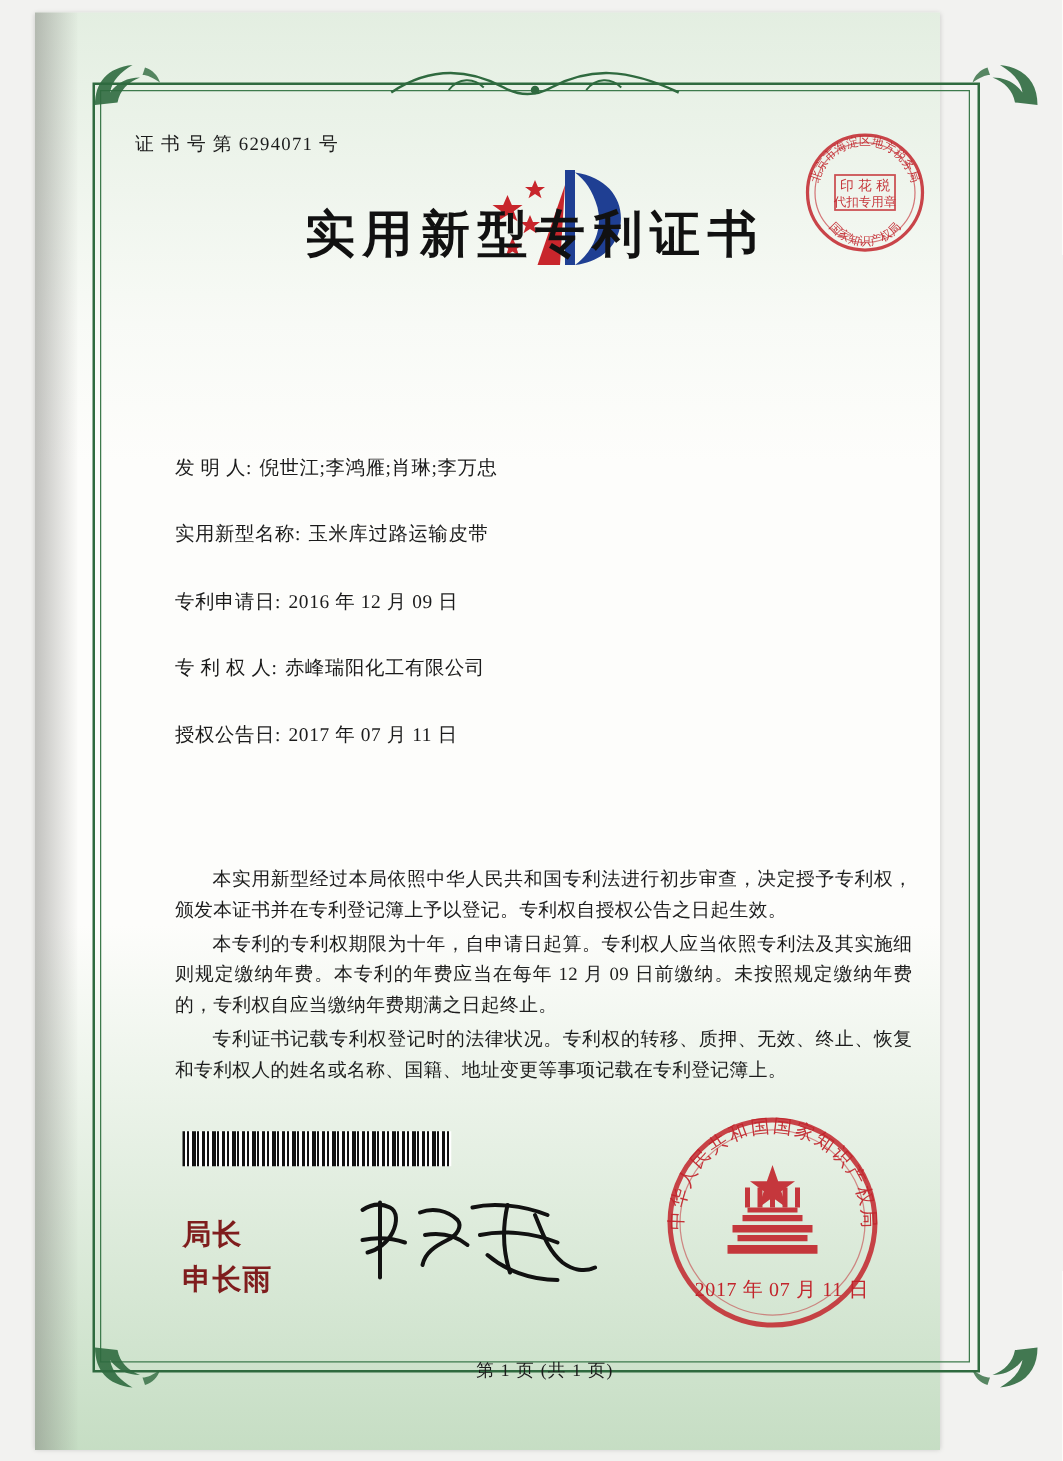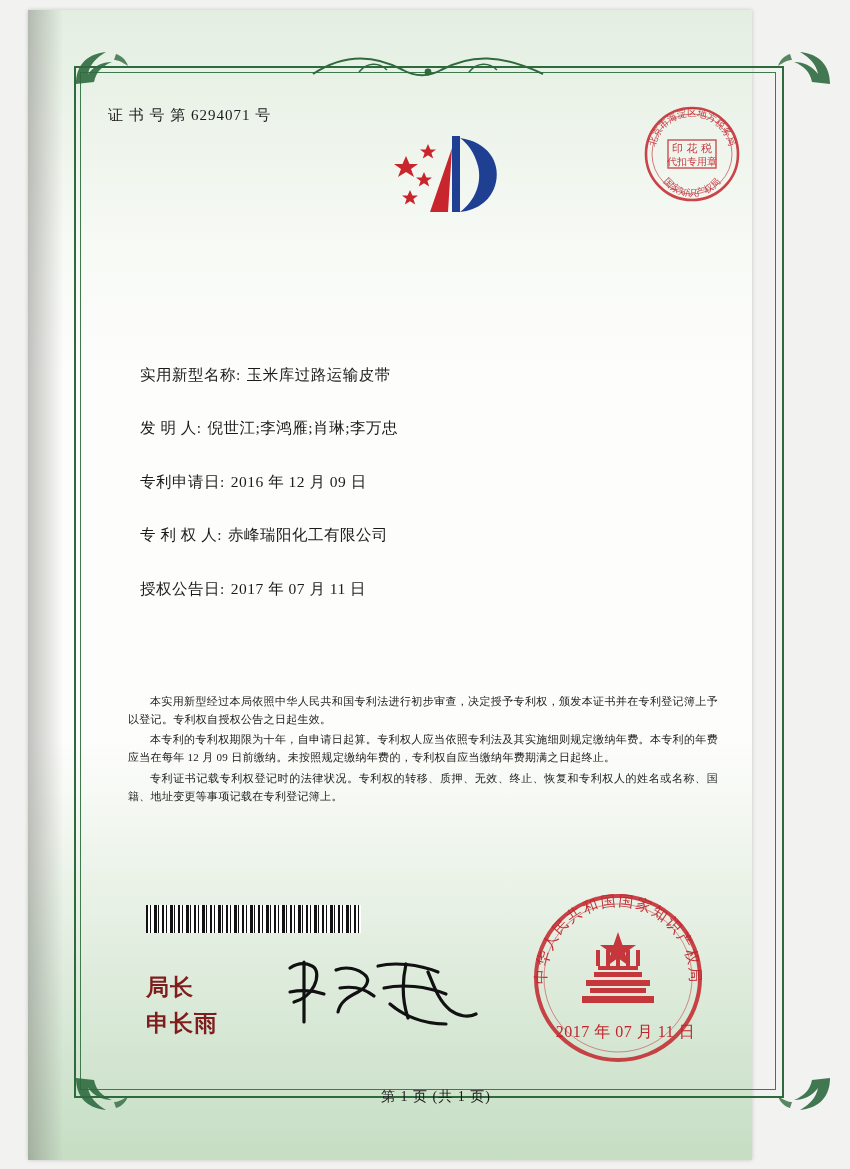--- a/index.html
+++ b/index.html
@@ -152,24 +152,24 @@
   }
   .field-value {
     margin-left: 6px;
     color: #1b1b1b;
     letter-spacing: 0.5px;
   }
 
   
   .paras {
     position: absolute;
-    left: 100px;
+    left: 112px;
     top: 682px;
     width: 590px;
-    font-size: 11px;
+    font-size: 15px;
     line-height: 1.65;
     color: #1c1c1c;
     letter-spacing: 0.3px;
   }
   .para { text-indent: 2em; margin: 0 0 2px 0; text-align: justify; }
 
   
   .barcode {
     position: absolute;
     left: 118px;
@@ -322,29 +322,30 @@
         <text font-size="9.5" fill="#c2242b" font-family="DejaVu Sans, sans-serif" opacity="0.9">
           <textPath href="#arcTop" startOffset="50%" text-anchor="middle">北京市海淀区地方税务局</textPath>
         </text>
         <path id="arcBot" d="M16 58 A36 36 0 0 0 88 58" fill="none"></path>
         <text font-size="9.5" fill="#c2242b" font-family="DejaVu Sans, sans-serif" opacity="0.9">
           <textPath href="#arcBot" startOffset="50%" text-anchor="middle">国家知识产权局</textPath>
         </text>
       </svg>
     </div>
 
+    <div class="title">实用新型专利证书</div>
 
     <div class="fields">
+      <div class="field-row">
+        <span class="field-label">发  明  人:</span>
+        <span class="field-value">倪世江;李鸿雁;肖琳;李万忠</span>
+      </div>
       <div class="field-row">
         <span class="field-label">实用新型名称:</span>
         <span class="field-value">玉米库过路运输皮带</span>
-      </div>
-      <div class="field-row">
-        <span class="field-label">发  明  人:</span>
-        <span class="field-value">倪世江;李鸿雁;肖琳;李万忠</span>
       </div>
       <div class="field-row">
         <span class="field-label">专利申请日:</span>
         <span class="field-value">2016 年 12 月 09 日</span>
       </div>
       <div class="field-row">
         <span class="field-label">专 利 权 人:</span>
         <span class="field-value">赤峰瑞阳化工有限公司</span>
       </div>
       <div class="field-row">

